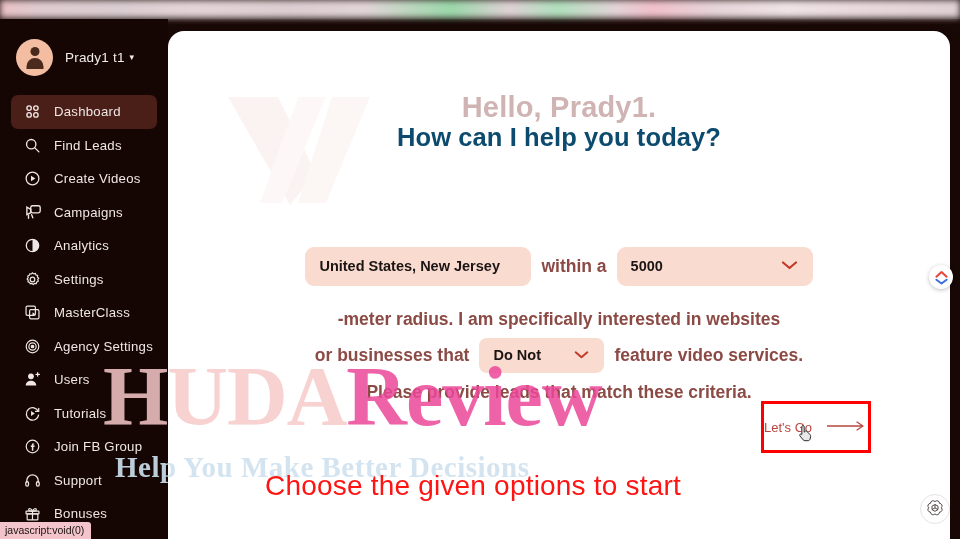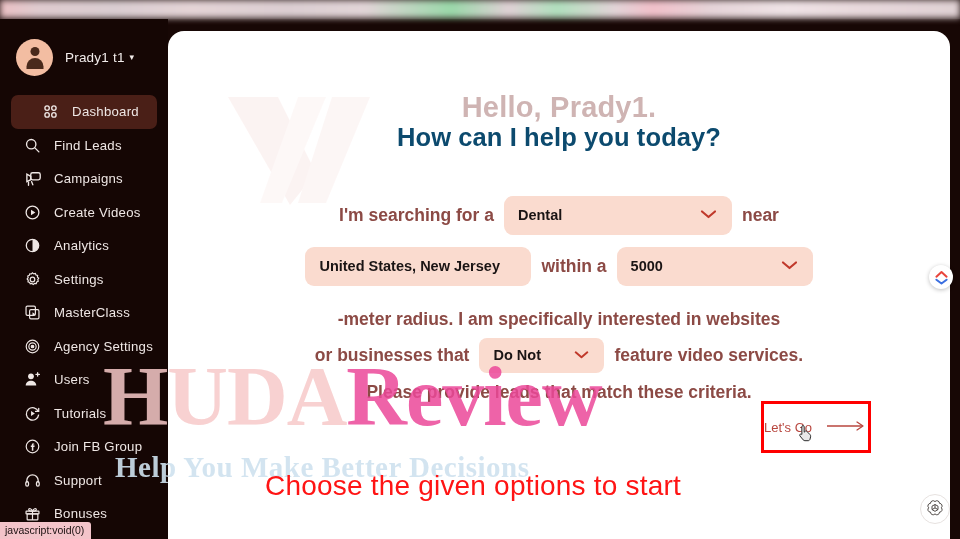--- a/index.html
+++ b/index.html
@@ -39,21 +39,21 @@
   #avatar .body { position: absolute; left: 50%; top: 19px; transform: translateX(-50%);
     width: 17px; height: 11px; border-radius: 9px 9px 0 0; background: #4a2a1c; }
   #user-name { color: #f2eceb; font-size: 13.5px; margin-left: 12px; letter-spacing: .2px; }
   #user-caret { color: #f2eceb; font-size: 9px; margin-left: 5px; }
 
   .nav-item {
     display: flex; align-items: center; height: 33.5px; margin: 0 11px;
     padding-left: 11px; border-radius: 7px; color: #efe7e5;
     font-size: 13.2px; letter-spacing: .25px; cursor: pointer;
   }
-  .nav-item.active { background: #4a1f17; justify-content: center; }
+  .nav-item.active { background: #4a1f17; }
   .nav-ico { width: 21px; height: 21px; flex: none; margin-right: 11px;
     display: flex; align-items: center; justify-content: center; }
   .nav-ico svg { display: block; }
   .nav-label { white-space: nowrap; }
 
   
   #card {
     position: absolute; left: 168px; top: 31px; width: 782px; height: 508px;
     background: #ffffff; border-radius: 16px 16px 0 0; overflow: hidden;
   }
@@ -186,38 +186,38 @@
         <svg width="17" height="17" viewBox="0 0 20 20" fill="none" stroke="#efe7e5" stroke-width="1.6">
           <circle cx="8.5" cy="8.5" r="5.5"></circle>
             <line x1="12.8" y1="12.8" x2="17.5" y2="17.5" stroke-linecap="round"></line>
         </svg>
         </span>
       <span class="nav-label">Find Leads</span>
     </div>
 
     <div class="nav-item">
       <span class="nav-ico">
+        <svg width="17" height="17" viewBox="0 0 20 20" fill="none" stroke="#efe7e5" stroke-width="1.5">
+          <circle cx="10" cy="10" r="7.5"></circle>
+            <path d="M8.2 6.8 L13.4 10 L8.2 13.2 Z" fill="#efe7e5" stroke="none"></path>
+        </svg>
+        </span>
+      <span class="nav-label">Create Videos</span>
+    </div>
+
+    <div class="nav-item">
+      <span class="nav-ico">
         <svg width="18" height="18" viewBox="0 0 20 20" fill="none" stroke="#efe7e5" stroke-width="1.5">
           <rect x="7.5" y="3" width="10.5" height="8" rx="2"></rect>
           <path d="M7.5 7 L3.2 4.6 V13 L7.5 10.8 Z"></path>
           <line x1="5" y1="13.4" x2="5" y2="17" stroke-linecap="round"></line>
           <line x1="8.5" y1="13" x2="9.8" y2="16.4" stroke-linecap="round"></line>
         </svg>
         </span>
       <span class="nav-label">Campaigns</span>
-    </div>
-
-    <div class="nav-item">
-      <span class="nav-ico">
-        <svg width="17" height="17" viewBox="0 0 20 20" fill="none" stroke="#efe7e5" stroke-width="1.5">
-          <circle cx="10" cy="10" r="7.5"></circle>
-            <path d="M8.2 6.8 L13.4 10 L8.2 13.2 Z" fill="#efe7e5" stroke="none"></path>
-        </svg>
-        </span>
-      <span class="nav-label">Create Videos</span>
     </div>
 
     <div class="nav-item">
       <span class="nav-ico">
         <svg width="17" height="17" viewBox="0 0 20 20" fill="none" stroke="#efe7e5" stroke-width="1.5">
           <circle cx="10" cy="10" r="7.3"></circle>
           <path d="M10 2.7 A7.3 7.3 0 0 1 10 17.3 Z" fill="#efe7e5" stroke="none"></path>
         </svg>
         </span>
       <span class="nav-label">Analytics</span>
@@ -317,32 +317,20 @@
 
     <svg id="brand-mark" viewBox="0 0 180 130">
       <path d="M8 12 L58 12 L96 88 L70 120 Z" fill="#f5d9d6"></path>
       <path d="M78 12 L106 12 L62 118 L40 118 Z" fill="#faeae8"></path>
       <path d="M112 12 L150 12 L106 118 L78 118 Z" fill="#f7e2e0"></path>
     </svg>
 
     <div id="hello">Hello, Prady1.</div>
     <div id="headline">How can I help you today?</div>
 
-    <div class="prompt-line" id="line1">
-      <span>I'm searching for a</span>
-      <div class="field" id="sel-category">
-        <span class="val">Dental</span>
-        <span class="chev">
-          <svg width="19" height="12" viewBox="0 0 19 12" fill="none" stroke="#c0392b" stroke-width="2.2" stroke-linecap="round" stroke-linejoin="round">
-              <path d="M3 3.5 L9.5 9 L16 3.5"></path>
-            </svg>
-        </span>
-      </div>
-      <span>near</span>
-    </div>
 
     <div class="prompt-line" id="line2">
       <div class="field" id="inp-location">
         <span class="val">United States, New Jersey</span>
       </div>
       <span>within a</span>
       <div class="field" id="sel-radius">
         <span class="val">5000</span>
         <span class="chev">
           <svg width="19" height="12" viewBox="0 0 19 12" fill="none" stroke="#c0392b" stroke-width="2.2" stroke-linecap="round" stroke-linejoin="round">

